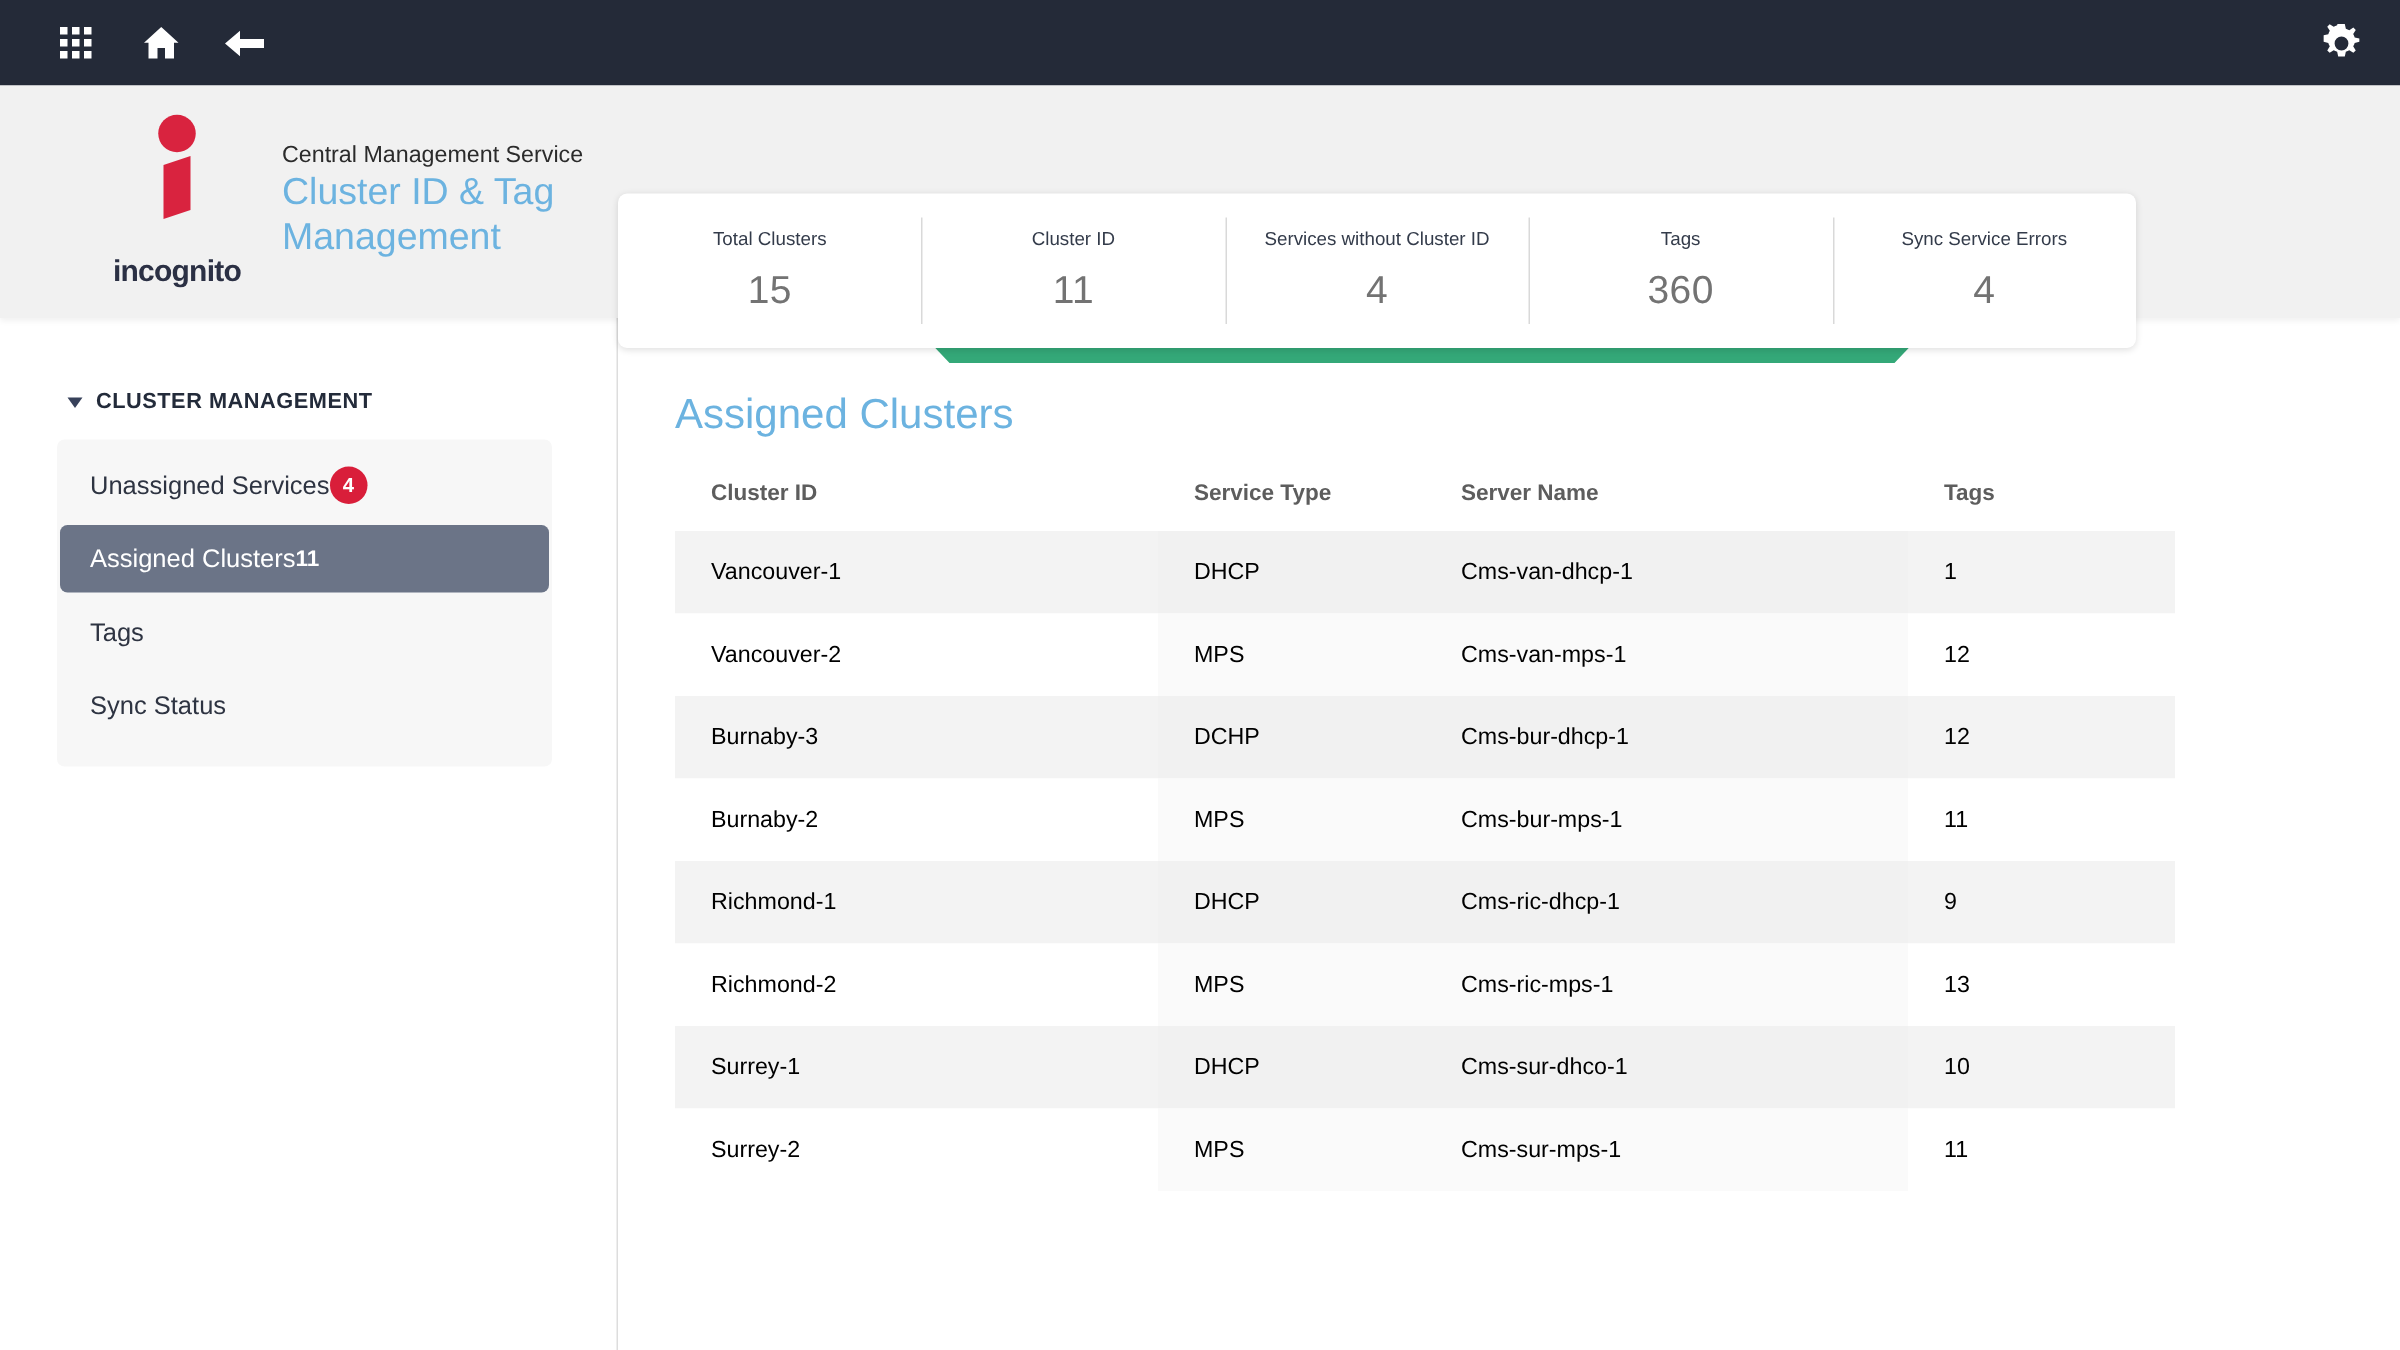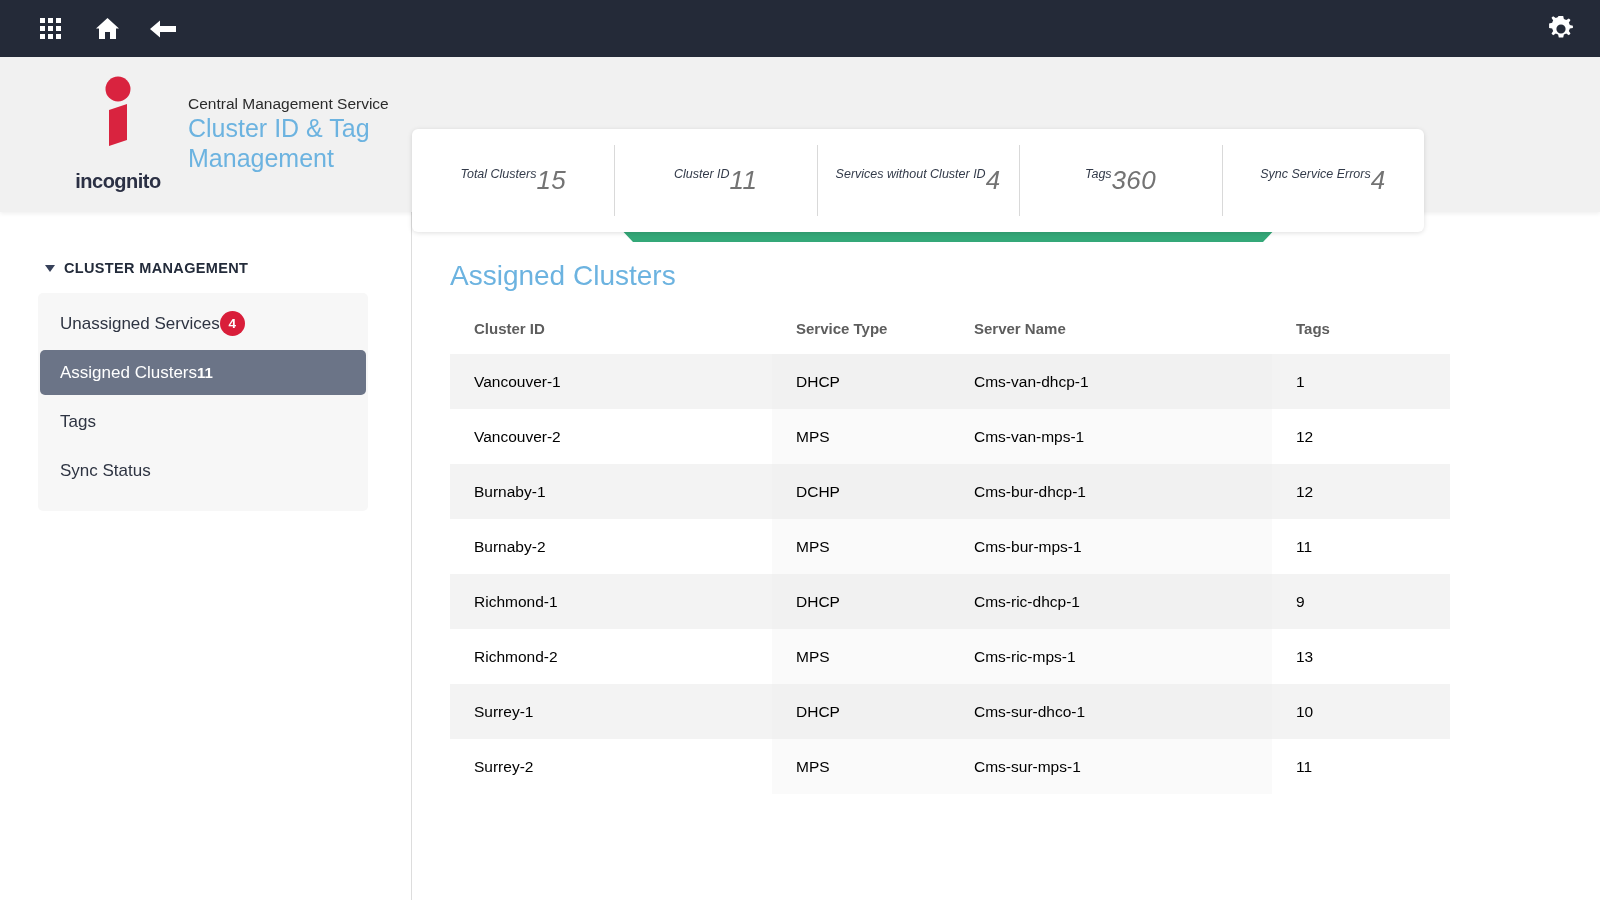--- a/index.html
+++ b/index.html
@@ -65,25 +65,24 @@
     left: 412px; top: 72px;
     width: 1012px; height: 103px;
     background: #ffffff;
     border-radius: 6px;
     box-shadow: 0 1px 5px rgba(0,0,0,0.13);
     display: flex;
     align-items: stretch;
   }
   .stat {
     flex: 1;
-    display: flex; flex-direction: row;
+    display: flex; flex-direction: column;
     align-items: center; justify-content: center;
     position: relative;
     padding: 0 8px;
-    font-style: italic;
   }
   .stat + .stat::before {
     content: "";
     position: absolute; left: 0; top: 16px; bottom: 16px;
     width: 1px; background: #d9d9d9;
   }
   .stat-label {
     font-size: 12.5px; color: #333b4a;
     text-align: center; line-height: 1.22;
     margin-bottom: 11px;
@@ -325,21 +324,21 @@
             <td class="tint">Cms-van-dhcp-1</td>
             <td>1</td>
           </tr>
           <tr>
             <td>Vancouver-2</td>
             <td class="tint">MPS</td>
             <td class="tint">Cms-van-mps-1</td>
             <td>12</td>
           </tr>
           <tr>
-            <td>Burnaby-1</td>
+            <td>Burnaby-3</td>
             <td class="tint">DCHP</td>
             <td class="tint">Cms-bur-dhcp-1</td>
             <td>12</td>
           </tr>
           <tr>
             <td>Burnaby-2</td>
             <td class="tint">MPS</td>
             <td class="tint">Cms-bur-mps-1</td>
             <td>11</td>
           </tr>

